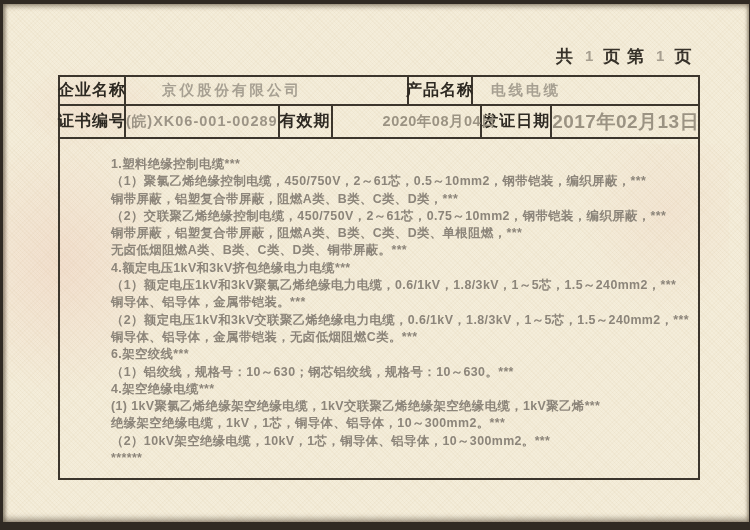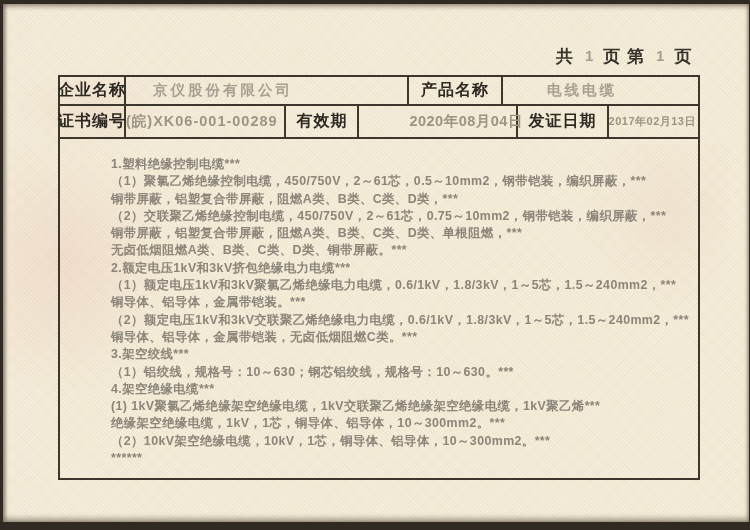--- a/index.html
+++ b/index.html
@@ -68,31 +68,31 @@
     overflow:visible; white-space:nowrap;
   }
   .cell:last-child{border-right:none;}
   .label{
     justify-content:center;
     font-weight:bold; font-size:16px; color:#2d2922;
     letter-spacing:1px;
   }
   .value{font-weight:bold; color:#a29a8c;}
 
-  .w-l1{width:66px;}  .w-v1{width:283px;} .w-l2{width:94px;} .w-v2{flex:1;margin-left:26px;}
+  .w-l1{width:66px;}  .w-v1{width:283px;} .w-l2{width:64px;} .w-v2{flex:1;}
   .w2-l1{width:66px;} .w2-v1{width:167px;} .w2-l2{width:76px;font-family:Liberation Serif, serif;}
   .w2-v2{width:130px;margin-left:34px;} .w2-l3{width:94px;} .w2-v3{flex:1;}
 
   .dotm{letter-spacing:2px;}
-  .company{padding-left:27px; font-size:14.5px; letter-spacing:3px; color:#a7a092;}
+  .company{padding-left:36px; font-size:14.5px; letter-spacing:3px; color:#a7a092;}
   .product{padding-left:18px; font-size:14.5px; letter-spacing:3px; color:#a7a092;}
   .certno{padding-left:0; font-size:14.5px; letter-spacing:1px; color:#9c9486;}
   .vdate span{position:relative; transform:translateX(16px); font-size:14.5px; letter-spacing:0.5px; color:#9b9383;}
   .idate{justify-content:flex-end;}
-  .idate span{position:relative; font-size:11px; letter-spacing:0.5px; color:#9b9383; margin-right:2px;}
+  .idate span{position:relative; font-size:19px; letter-spacing:0.5px; color:#9b9383; margin-right:2px;}
 
   .body-text{
     position:absolute; left:0; right:0; top:66px; bottom:0;
     padding:13px 4px 0 51px;
     box-sizing:border-box;
     overflow:hidden;
   }
   .bline{
     font-size:12.4px; line-height:17.3px;
     font-weight:bold; color:#8c857a;
@@ -143,26 +143,26 @@
         </div>
       </div>
 
       <div class="body-text">
         <div class="bline">1.塑料绝缘控制电缆***</div>
         <div class="bline">（1）聚氯乙烯绝缘控制电缆，450/750V，2～61芯，0.5～10mm2，钢带铠装，编织屏蔽，***</div>
         <div class="bline">铜带屏蔽，铝塑复合带屏蔽，阻燃A类、B类、C类、D类，***</div>
         <div class="bline">（2）交联聚乙烯绝缘控制电缆，450/750V，2～61芯，0.75～10mm2，钢带铠装，编织屏蔽，***</div>
         <div class="bline">铜带屏蔽，铝塑复合带屏蔽，阻燃A类、B类、C类、D类、单根阻燃，***</div>
         <div class="bline">无卤低烟阻燃A类、B类、C类、D类、铜带屏蔽。***</div>
-        <div class="bline">2.额定电压1kV和3kV挤包绝缘电力电缆***</div>
+        <div class="bline">4.额定电压1kV和3kV挤包绝缘电力电缆***</div>
         <div class="bline">（1）额定电压1kV和3kV聚氯乙烯绝缘电力电缆，0.6/1kV，1.8/3kV，1～5芯，1.5～240mm2，***</div>
         <div class="bline">铜导体、铝导体，金属带铠装。***</div>
         <div class="bline">（2）额定电压1kV和3kV交联聚乙烯绝缘电力电缆，0.6/1kV，1.8/3kV，1～5芯，1.5～240mm2，***</div>
         <div class="bline">铜导体、铝导体，金属带铠装，无卤低烟阻燃C类。***</div>
-        <div class="bline">3.架空绞线***</div>
+        <div class="bline">6.架空绞线***</div>
         <div class="bline">（1）铝绞线，规格号：10～630；钢芯铝绞线，规格号：10～630。***</div>
         <div class="bline">4.架空绝缘电缆***</div>
         <div class="bline">(1) 1kV聚氯乙烯绝缘架空绝缘电缆，1kV交联聚乙烯绝缘架空绝缘电缆，1kV聚乙烯***</div>
         <div class="bline">绝缘架空绝缘电缆，1kV，1芯，铜导体、铝导体，10～300mm2。***</div>
         <div class="bline">（2）10kV架空绝缘电缆，10kV，1芯，铜导体、铝导体，10～300mm2。***</div>
         <div class="bline">******</div>
       </div>
     </div>
   </div>
 </div>

